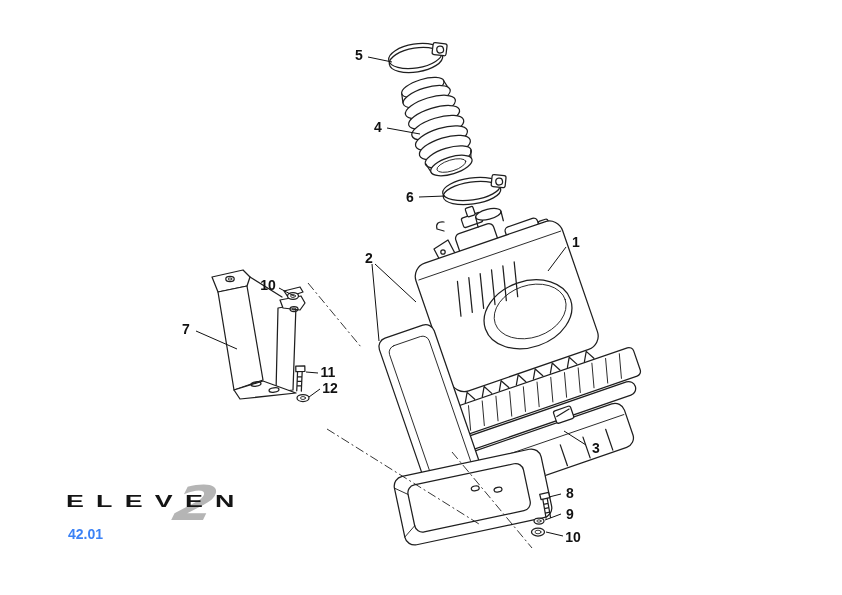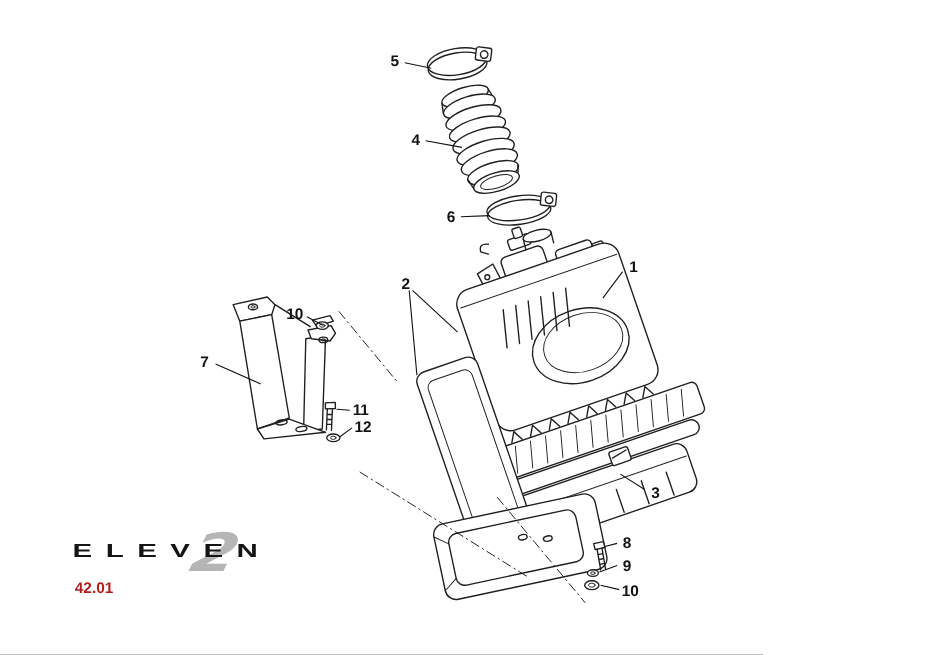--- a/index.html
+++ b/index.html
@@ -23,21 +23,21 @@
   .logo-badge{
     position:absolute;left:102px;top:-14px;z-index:1;
     font:bold 48px "DejaVu Sans", sans-serif;font-style:italic;
     color:var(--logo-gray);transform:skewX(-14deg) scaleX(1.25);transform-origin:left bottom;
   }
   .logo-text{
     position:absolute;left:0;top:2px;z-index:2;
     font:bold 22px "Liberation Sans", sans-serif;letter-spacing:10px;color:#141414;
     transform:scaleX(1.22) scaleY(0.78);transform-origin:left top;white-space:nowrap;
   }
-  .page-code{position:absolute;left:68px;top:526px;font:bold 14px "Liberation Sans", sans-serif;color:#b91c1c;text-align:right;}
+  .page-code{position:absolute;left:68px;top:526px;font:bold 14px "Liberation Sans", sans-serif;color:#3b82f6;text-align:right;}
 </style>
 </head>
 <body>
 
 <div id="page">
   <svg id="art" width="842" height="595" viewBox="0 0 842 595">
 
     <g transform="translate(416,60) rotate(-9)">
       <ellipse class="ln" cx="0" cy="0" rx="27" ry="12"></ellipse>
       <ellipse class="ln" cx="0" cy="-4" rx="27" ry="12"></ellipse>

